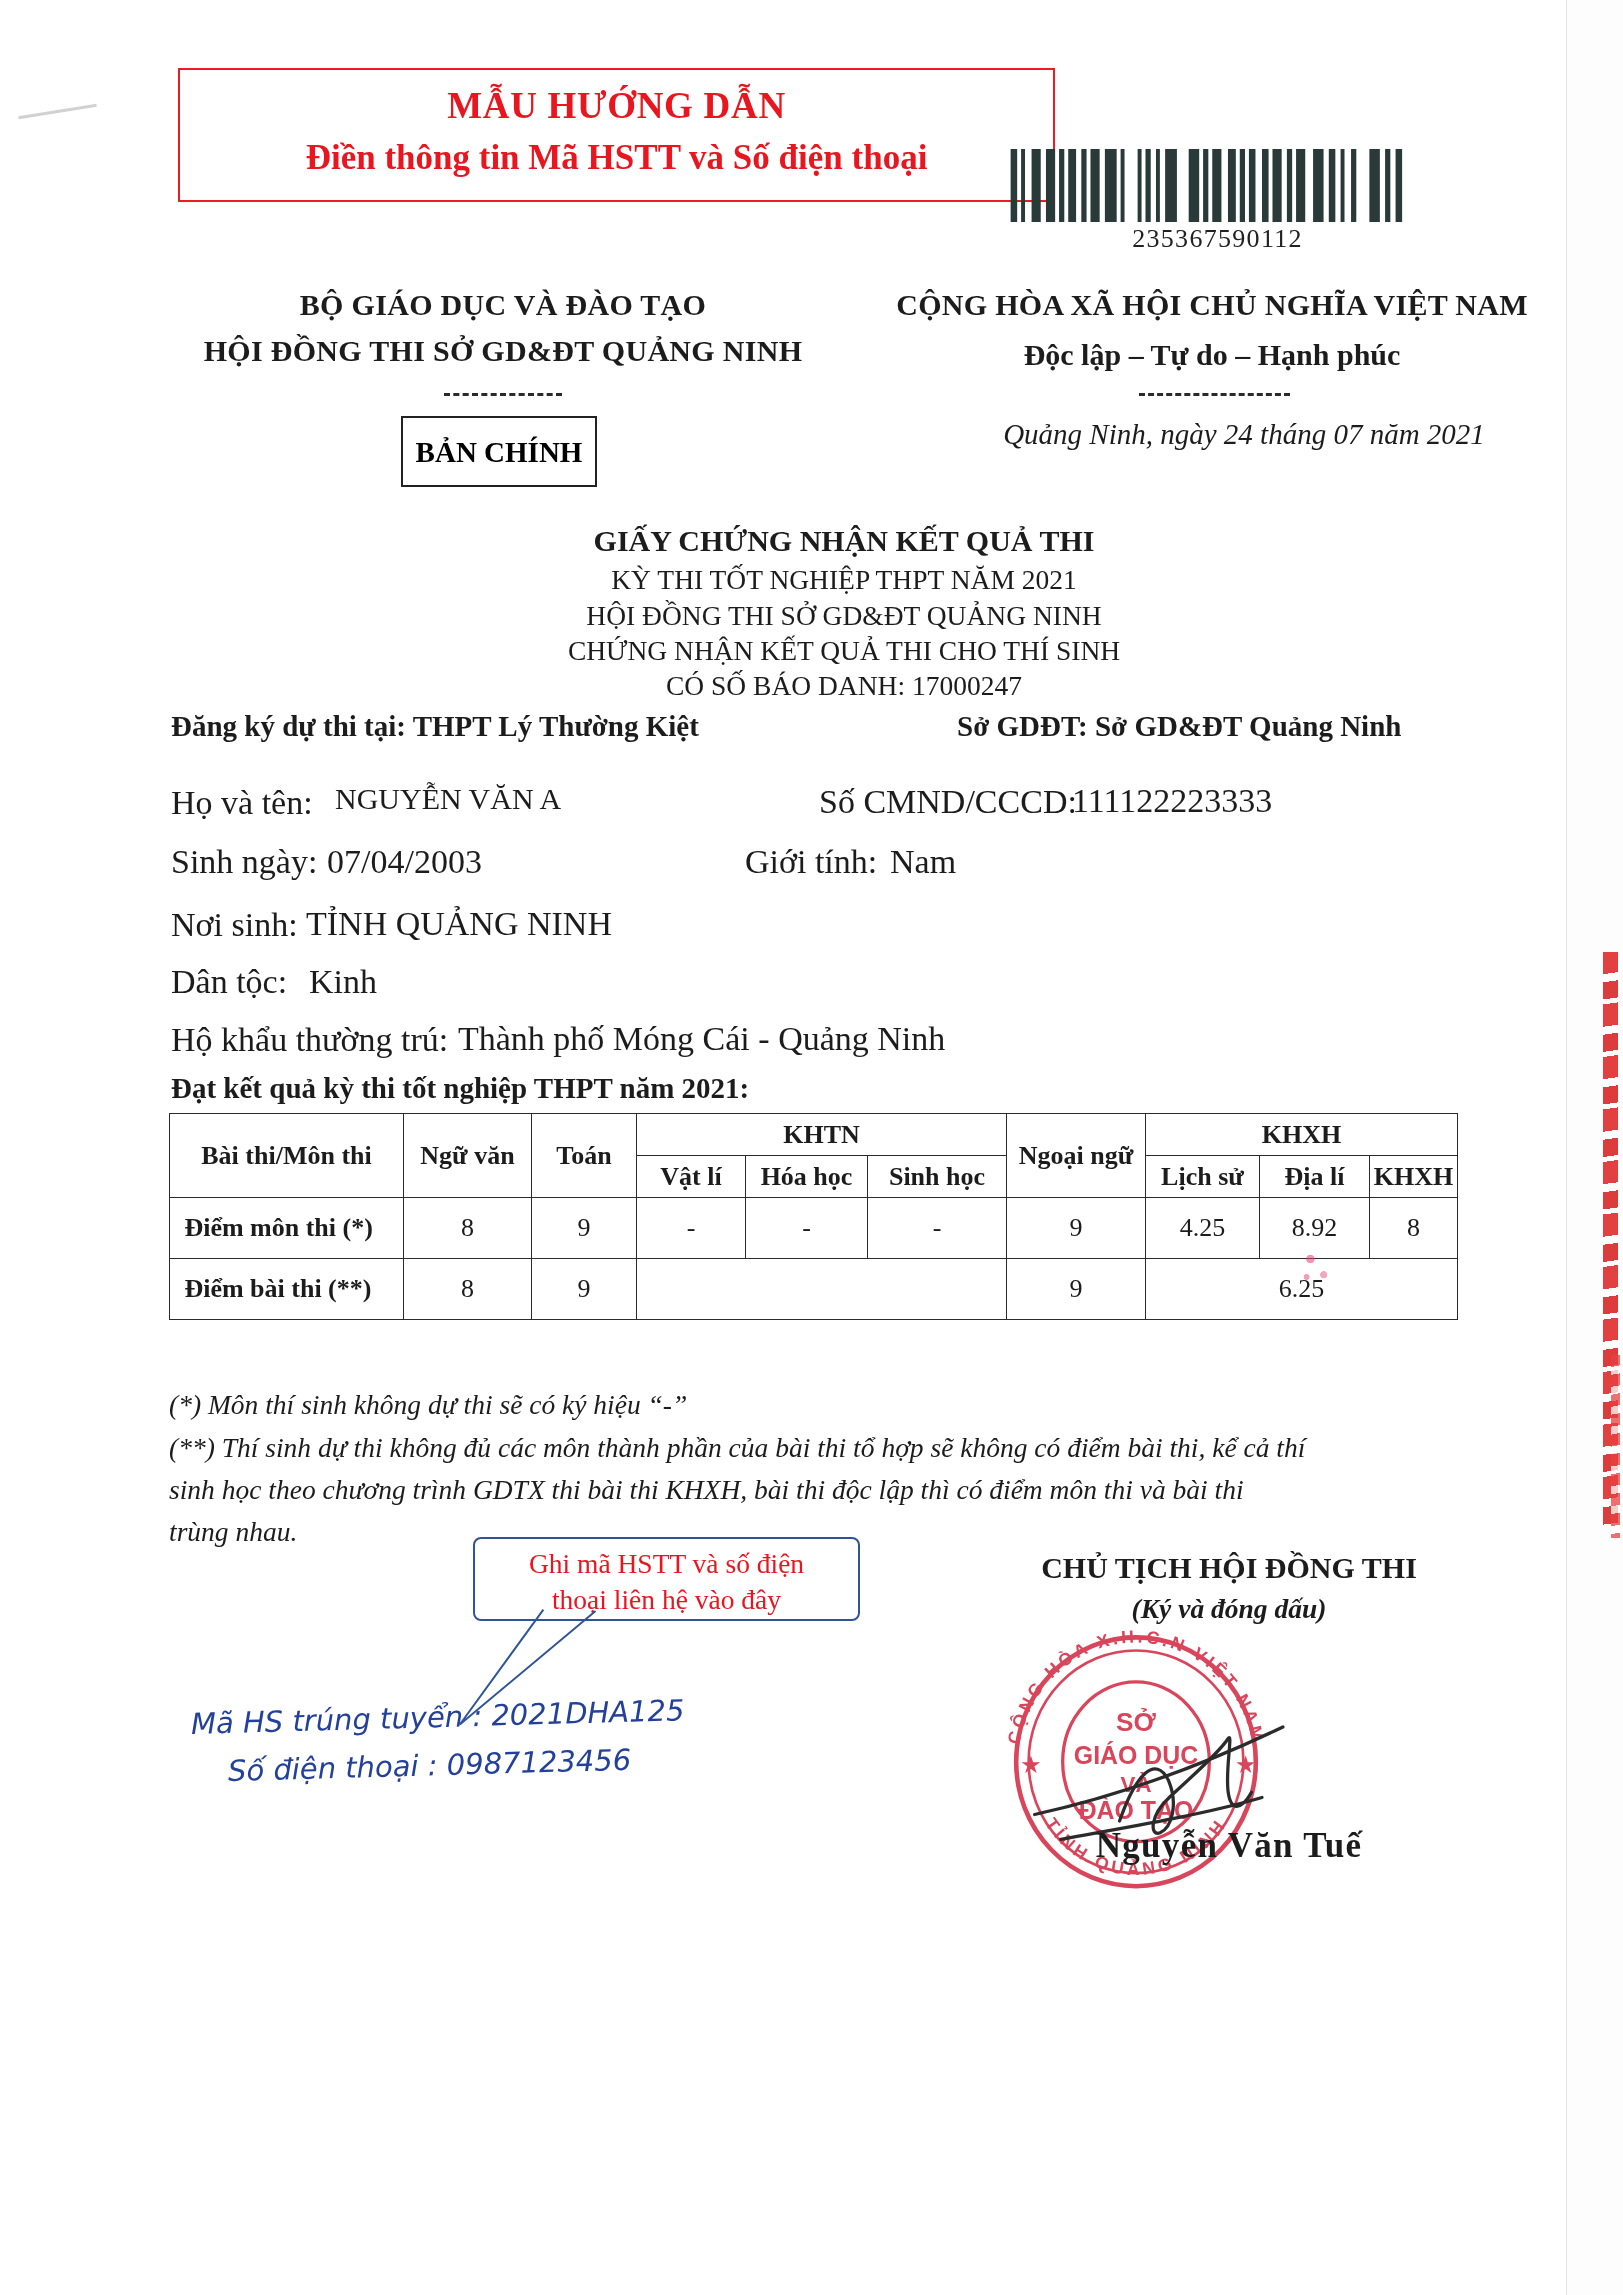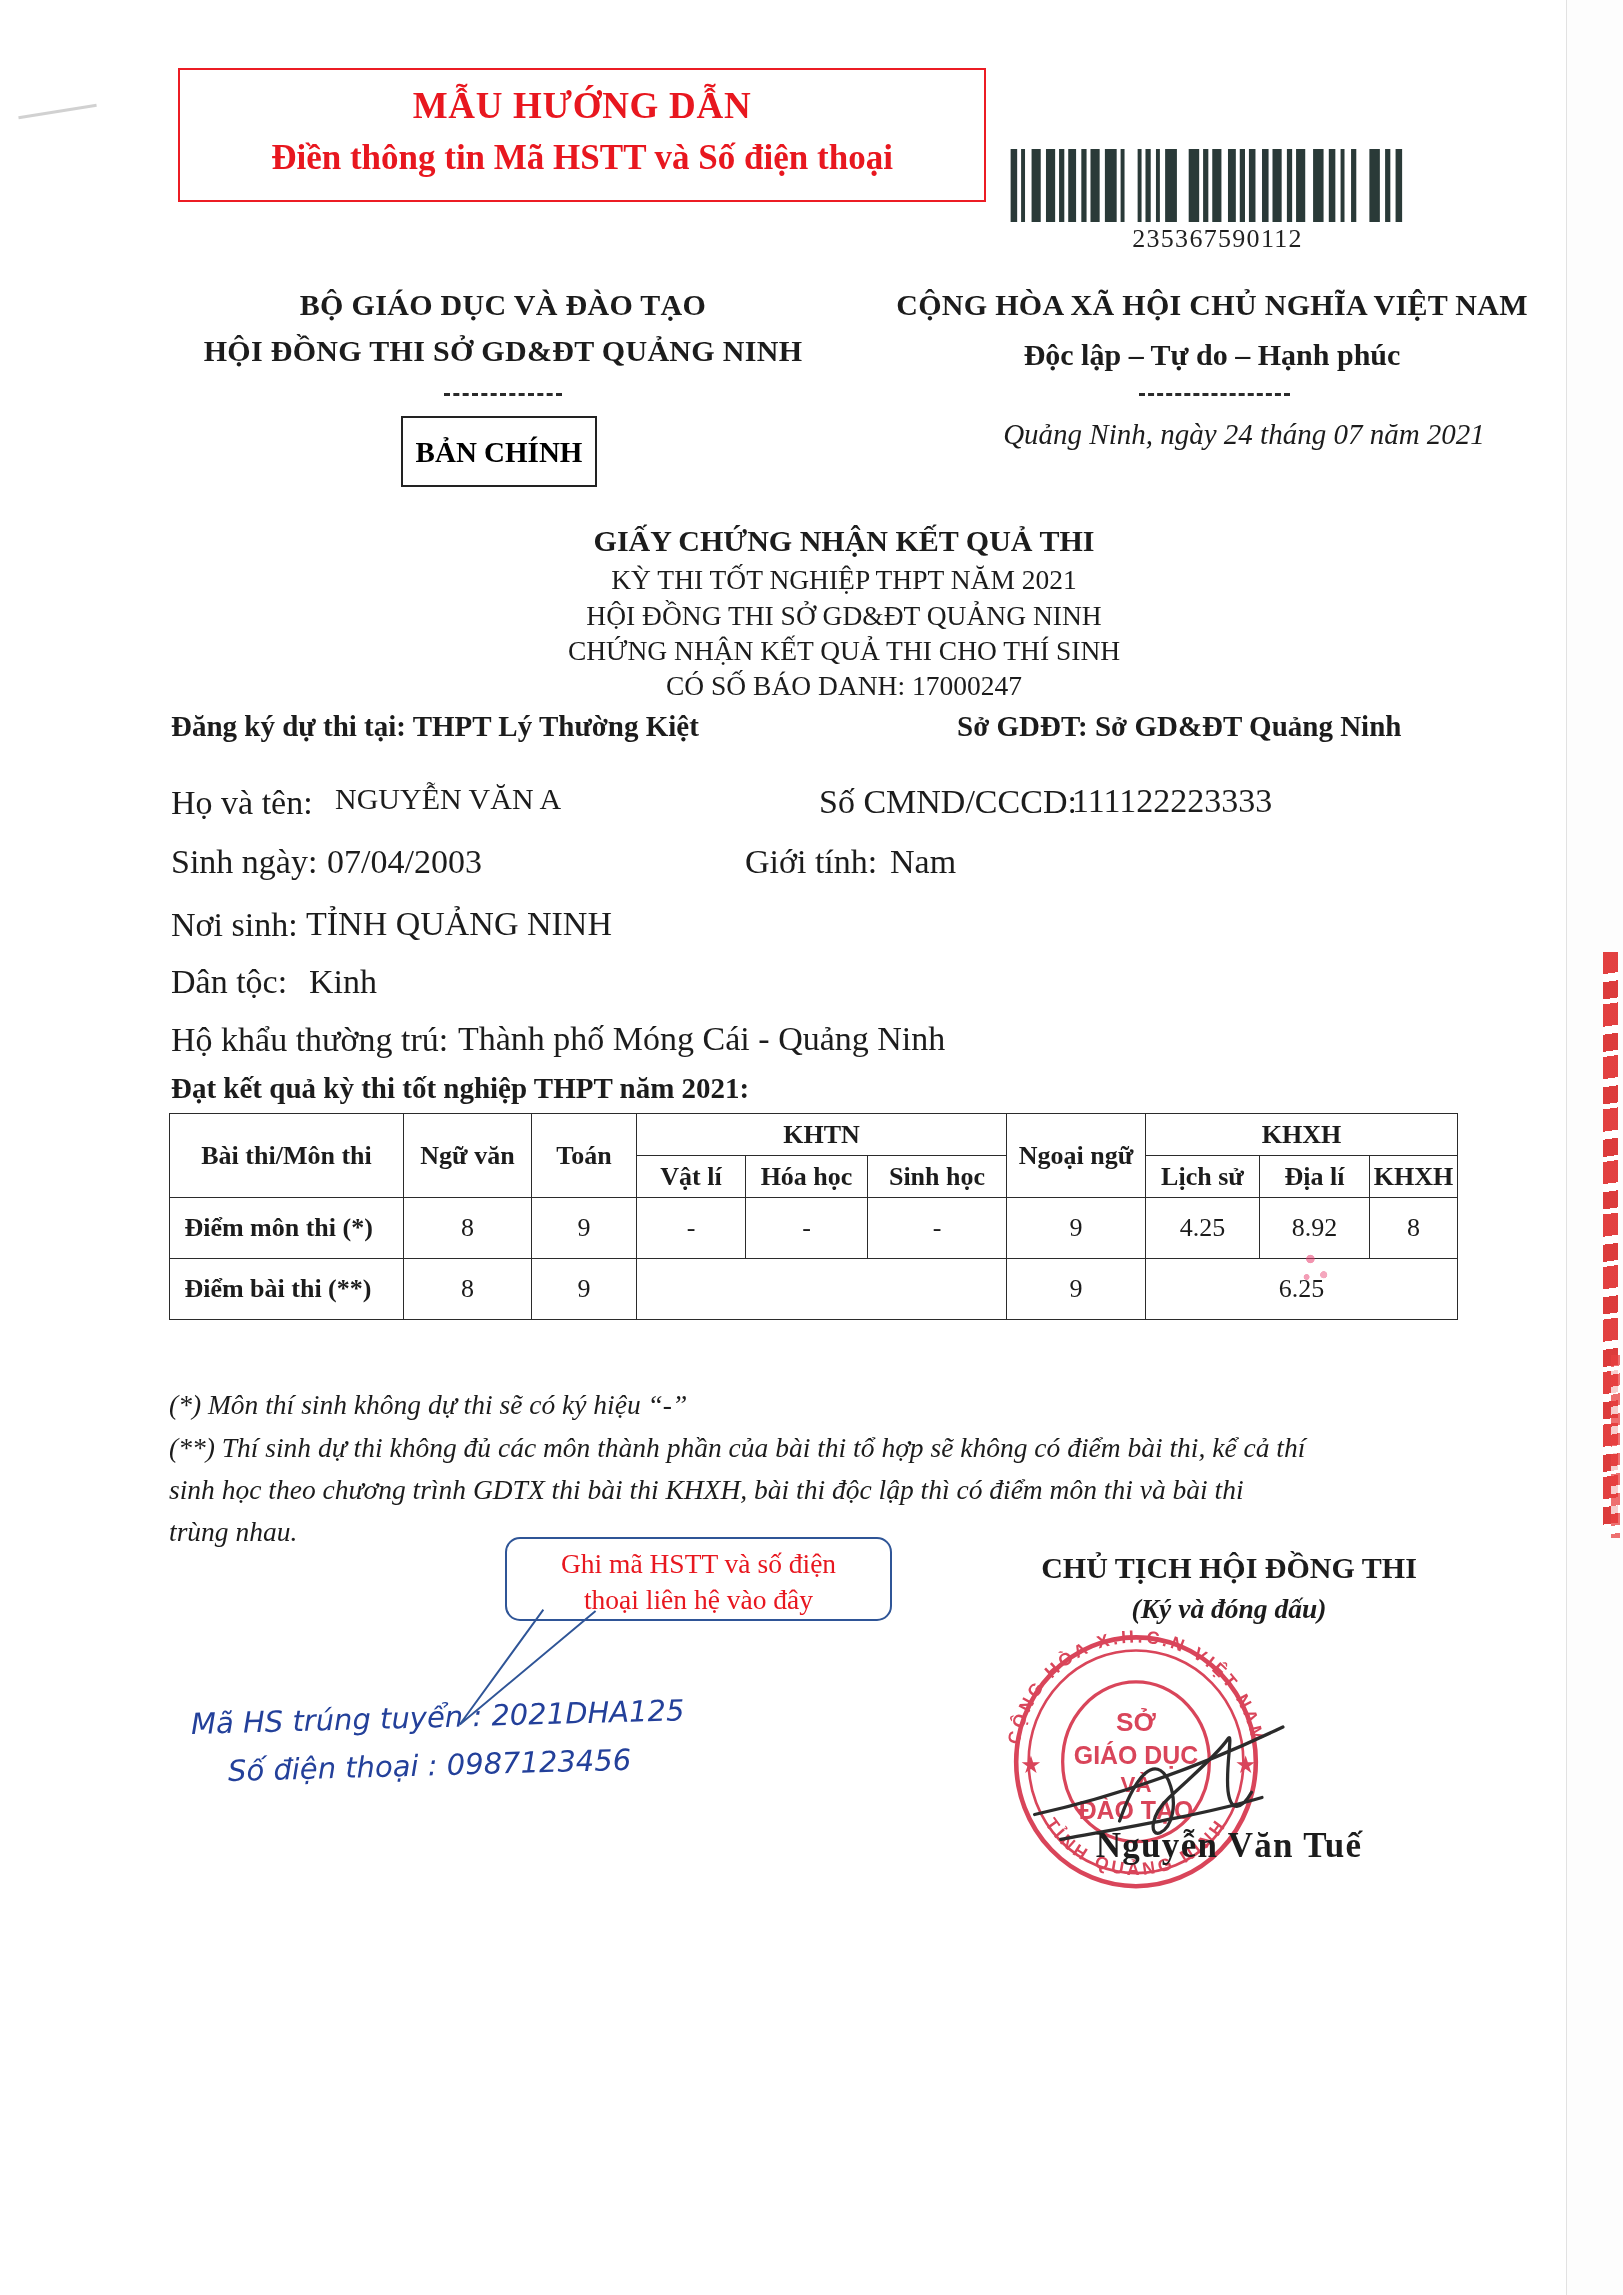--- a/index.html
+++ b/index.html
@@ -31,21 +31,21 @@
       #ffffff 47px,#ffffff 52px);
     opacity:.92;
   }
   #scan-edge-red2{
     position:absolute;right:2.6px;top:1355px;width:9.2px;height:183px;
     background:repeating-linear-gradient(170deg,#e84040 0 11.8px,#fff 11.8px 19.6px);
     opacity:.75;
   }
   
   #banner{
-    position:absolute;left:178px;top:68px;width:808px;height:134px;
+    position:absolute;left:178px;top:68px;width:877px;height:134px;
     border:2.6px solid #ec1c24;box-sizing:border-box;background:#fff;
   }
   #banner .l1{
     position:absolute;left:50%;top:14.4px;transform:translateX(-50%);
     color:#e8171f;font-weight:bold;font-size:37px;letter-spacing:0.7px;
     white-space:nowrap;
   }
   #banner .l2{
     position:absolute;left:50%;top:68px;transform:translateX(-50%);
     color:#e8171f;font-weight:bold;font-size:35px;white-space:nowrap;
@@ -86,23 +86,22 @@
   }
   #tbl .hd{font-weight:bold;height:41px;}
   #tbl .rowlbl{font-weight:bold;text-align:left;padding-left:14.4px;height:60px;}
   
   .fn{
     position:absolute;font-style:italic;font-size:27.5px;color:#1c1c1c;
   }
   
   #callout{
     position:absolute;left:473px;top:1537px;width:387px;height:84px;
-    border:2px solid #2f5597;border-radius:15px;background:#fff;
+    border:2px solid #2f5597;border-radius:8px;background:#fff;
     box-sizing:border-box;
-    margin-left:32px;
   }
   #callout .ct{
     position:absolute;left:50%;transform:translateX(-50%);
     color:#e8171f;font-size:27.5px;white-space:nowrap;
   }
   #callout .ct1{top:9.2px;}
   #callout .ct2{top:45px;}
   #callout-tail{position:absolute;left:458px;top:1607px;width:236px;height:124px;}
   
   .hw{

